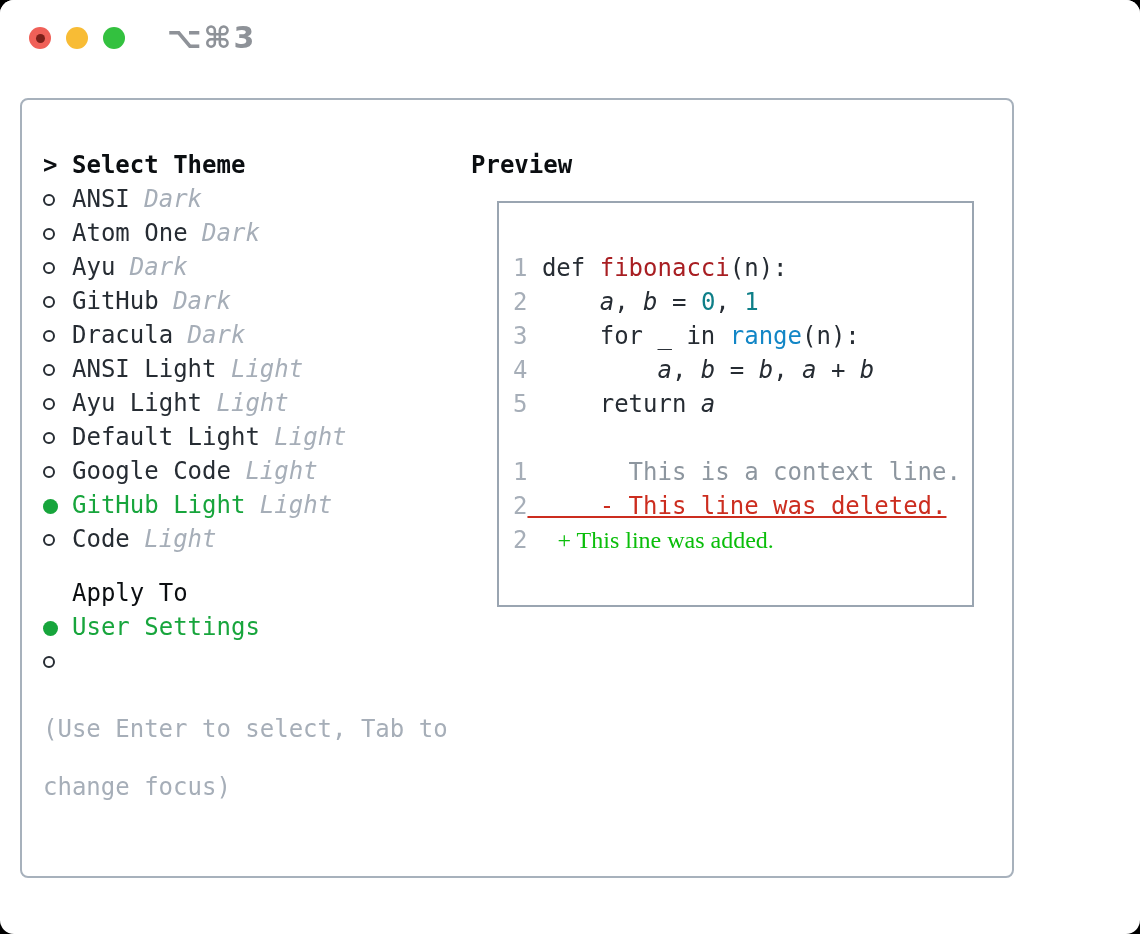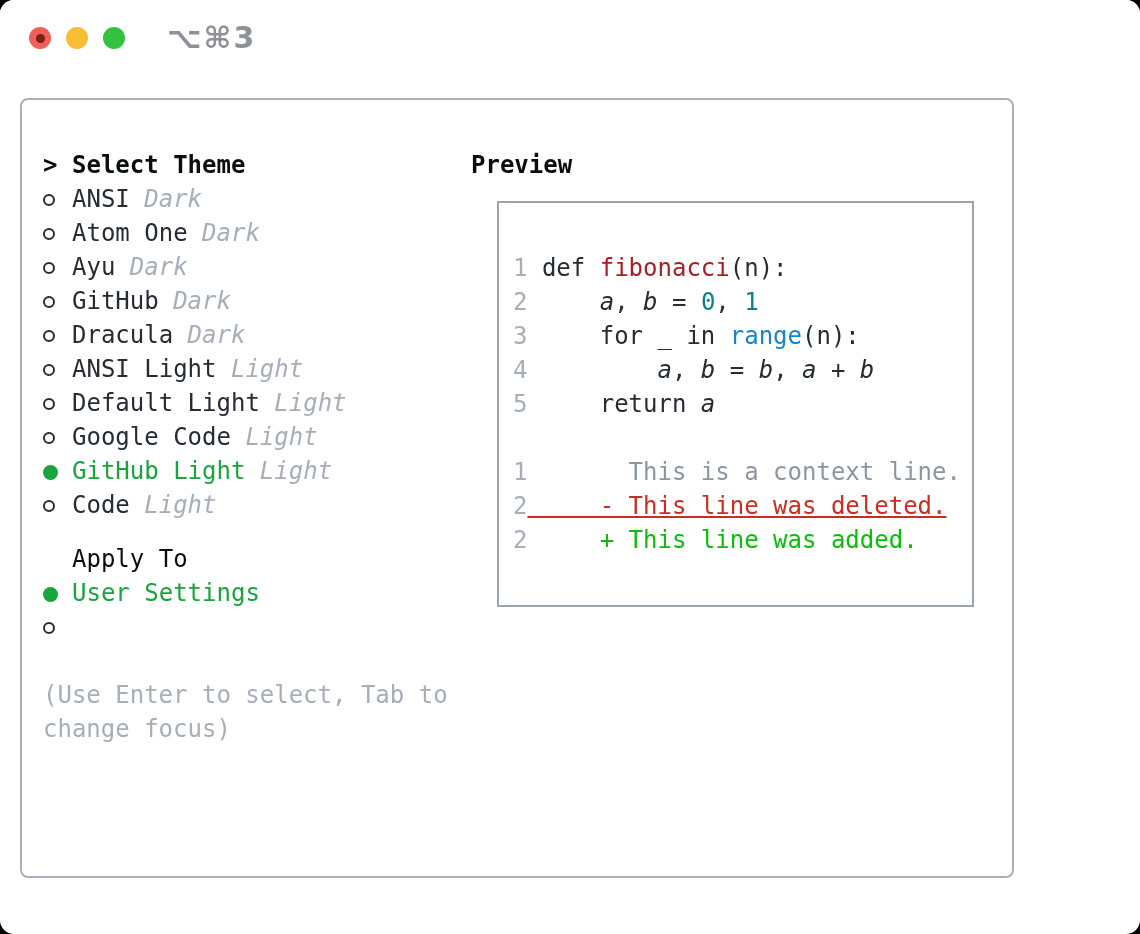--- a/index.html
+++ b/index.html
@@ -67,21 +67,21 @@
   }
   .pline{white-space:pre;height:34px;line-height:34px;font-size:24px;}
   .ln{color:var(--muted);}
   .pl{color:var(--text);}
   .fn{color:var(--func-red);}
   .num{color:var(--teal);}
   .call{color:var(--blue);}
   .var{color:var(--text);font-style:italic;}
   .ctx{color:var(--context);}
   .del{color:var(--del-red);text-decoration:underline;}
-  .add{color:var(--add-green);}
+  .add{color:var(--add-green);font-family:Liberation Serif, serif;}
 </style>
 </head>
 <body>
 
 <div class="window">
 
   <div class="titlebar">
     <div class="lights">
       <span class="light red"></span>
       <span class="light yellow"></span>
@@ -95,36 +95,37 @@
     <div class="left-col">
       <div class="row"><span class="bullet-cell prompt">&gt;</span><span class="heading">Select Theme</span></div>
 
       <div id="theme-list">
           <div class="row"><span class="bullet-cell"><span class="ring"></span></span><span class="theme-name">ANSI</span><span class="variant"> Dark</span></div>
           <div class="row"><span class="bullet-cell"><span class="ring"></span></span><span class="theme-name">Atom One</span><span class="variant"> Dark</span></div>
           <div class="row"><span class="bullet-cell"><span class="ring"></span></span><span class="theme-name">Ayu</span><span class="variant"> Dark</span></div>
           <div class="row"><span class="bullet-cell"><span class="ring"></span></span><span class="theme-name">GitHub</span><span class="variant"> Dark</span></div>
           <div class="row"><span class="bullet-cell"><span class="ring"></span></span><span class="theme-name">Dracula</span><span class="variant"> Dark</span></div>
           <div class="row"><span class="bullet-cell"><span class="ring"></span></span><span class="theme-name">ANSI Light</span><span class="variant"> Light</span></div>
+          <div class="row"><span class="bullet-cell"><span class="ring"></span></span><span class="theme-name">Ayu Light</span><span class="variant"> Light</span></div>
           <div class="row"><span class="bullet-cell"><span class="ring"></span></span><span class="theme-name">Default Light</span><span class="variant"> Light</span></div>
           <div class="row"><span class="bullet-cell"><span class="ring"></span></span><span class="theme-name">Google Code</span><span class="variant"> Light</span></div>
           <div class="row"><span class="bullet-cell"><span class="dot"></span></span><span class="theme-name selected">GitHub Light</span><span class="variant"> Light</span></div>
           <div class="row"><span class="bullet-cell"><span class="ring"></span></span><span class="theme-name">Code</span><span class="variant"> Light</span></div>
         </div>
 
       <div class="row apply-row"><span class="bullet-cell"></span><span class="heading" style="font-weight:400;">Apply To</span></div>
 
       <div id="apply-list">
           <div class="row"><span class="bullet-cell"><span class="dot"></span></span><span class="apply-name selected">User Settings</span></div>
           <div class="row"><span class="bullet-cell"><span class="ring"></span></span></div>
         </div>
 
       <div class="help" id="help-text">
           <div class="row" style="color: inherit;">(Use Enter to select, Tab to</div>
-          <div class="row" style="color: inherit;">change focus)</div>
+          <div class="row" style="color: inherit; margin-top: 24px;">change focus)</div>
         </div>
     </div>
 
     <div class="right-col">
       <div class="row heading">Preview</div>
     </div>
 
     <div class="preview-box" id="preview-box">
         <div class="pline"><span class="ln">1</span><span class="pl"> </span><span class="pl">def </span><span class="fn">fibonacci</span><span class="pl">(n):</span></div>
         <div class="pline"><span class="ln">2</span><span class="pl">     </span><span class="var">a</span><span class="pl">, </span><span class="var">b</span><span class="pl"> = </span><span class="num">0</span><span class="pl">, </span><span class="num">1</span></div>

